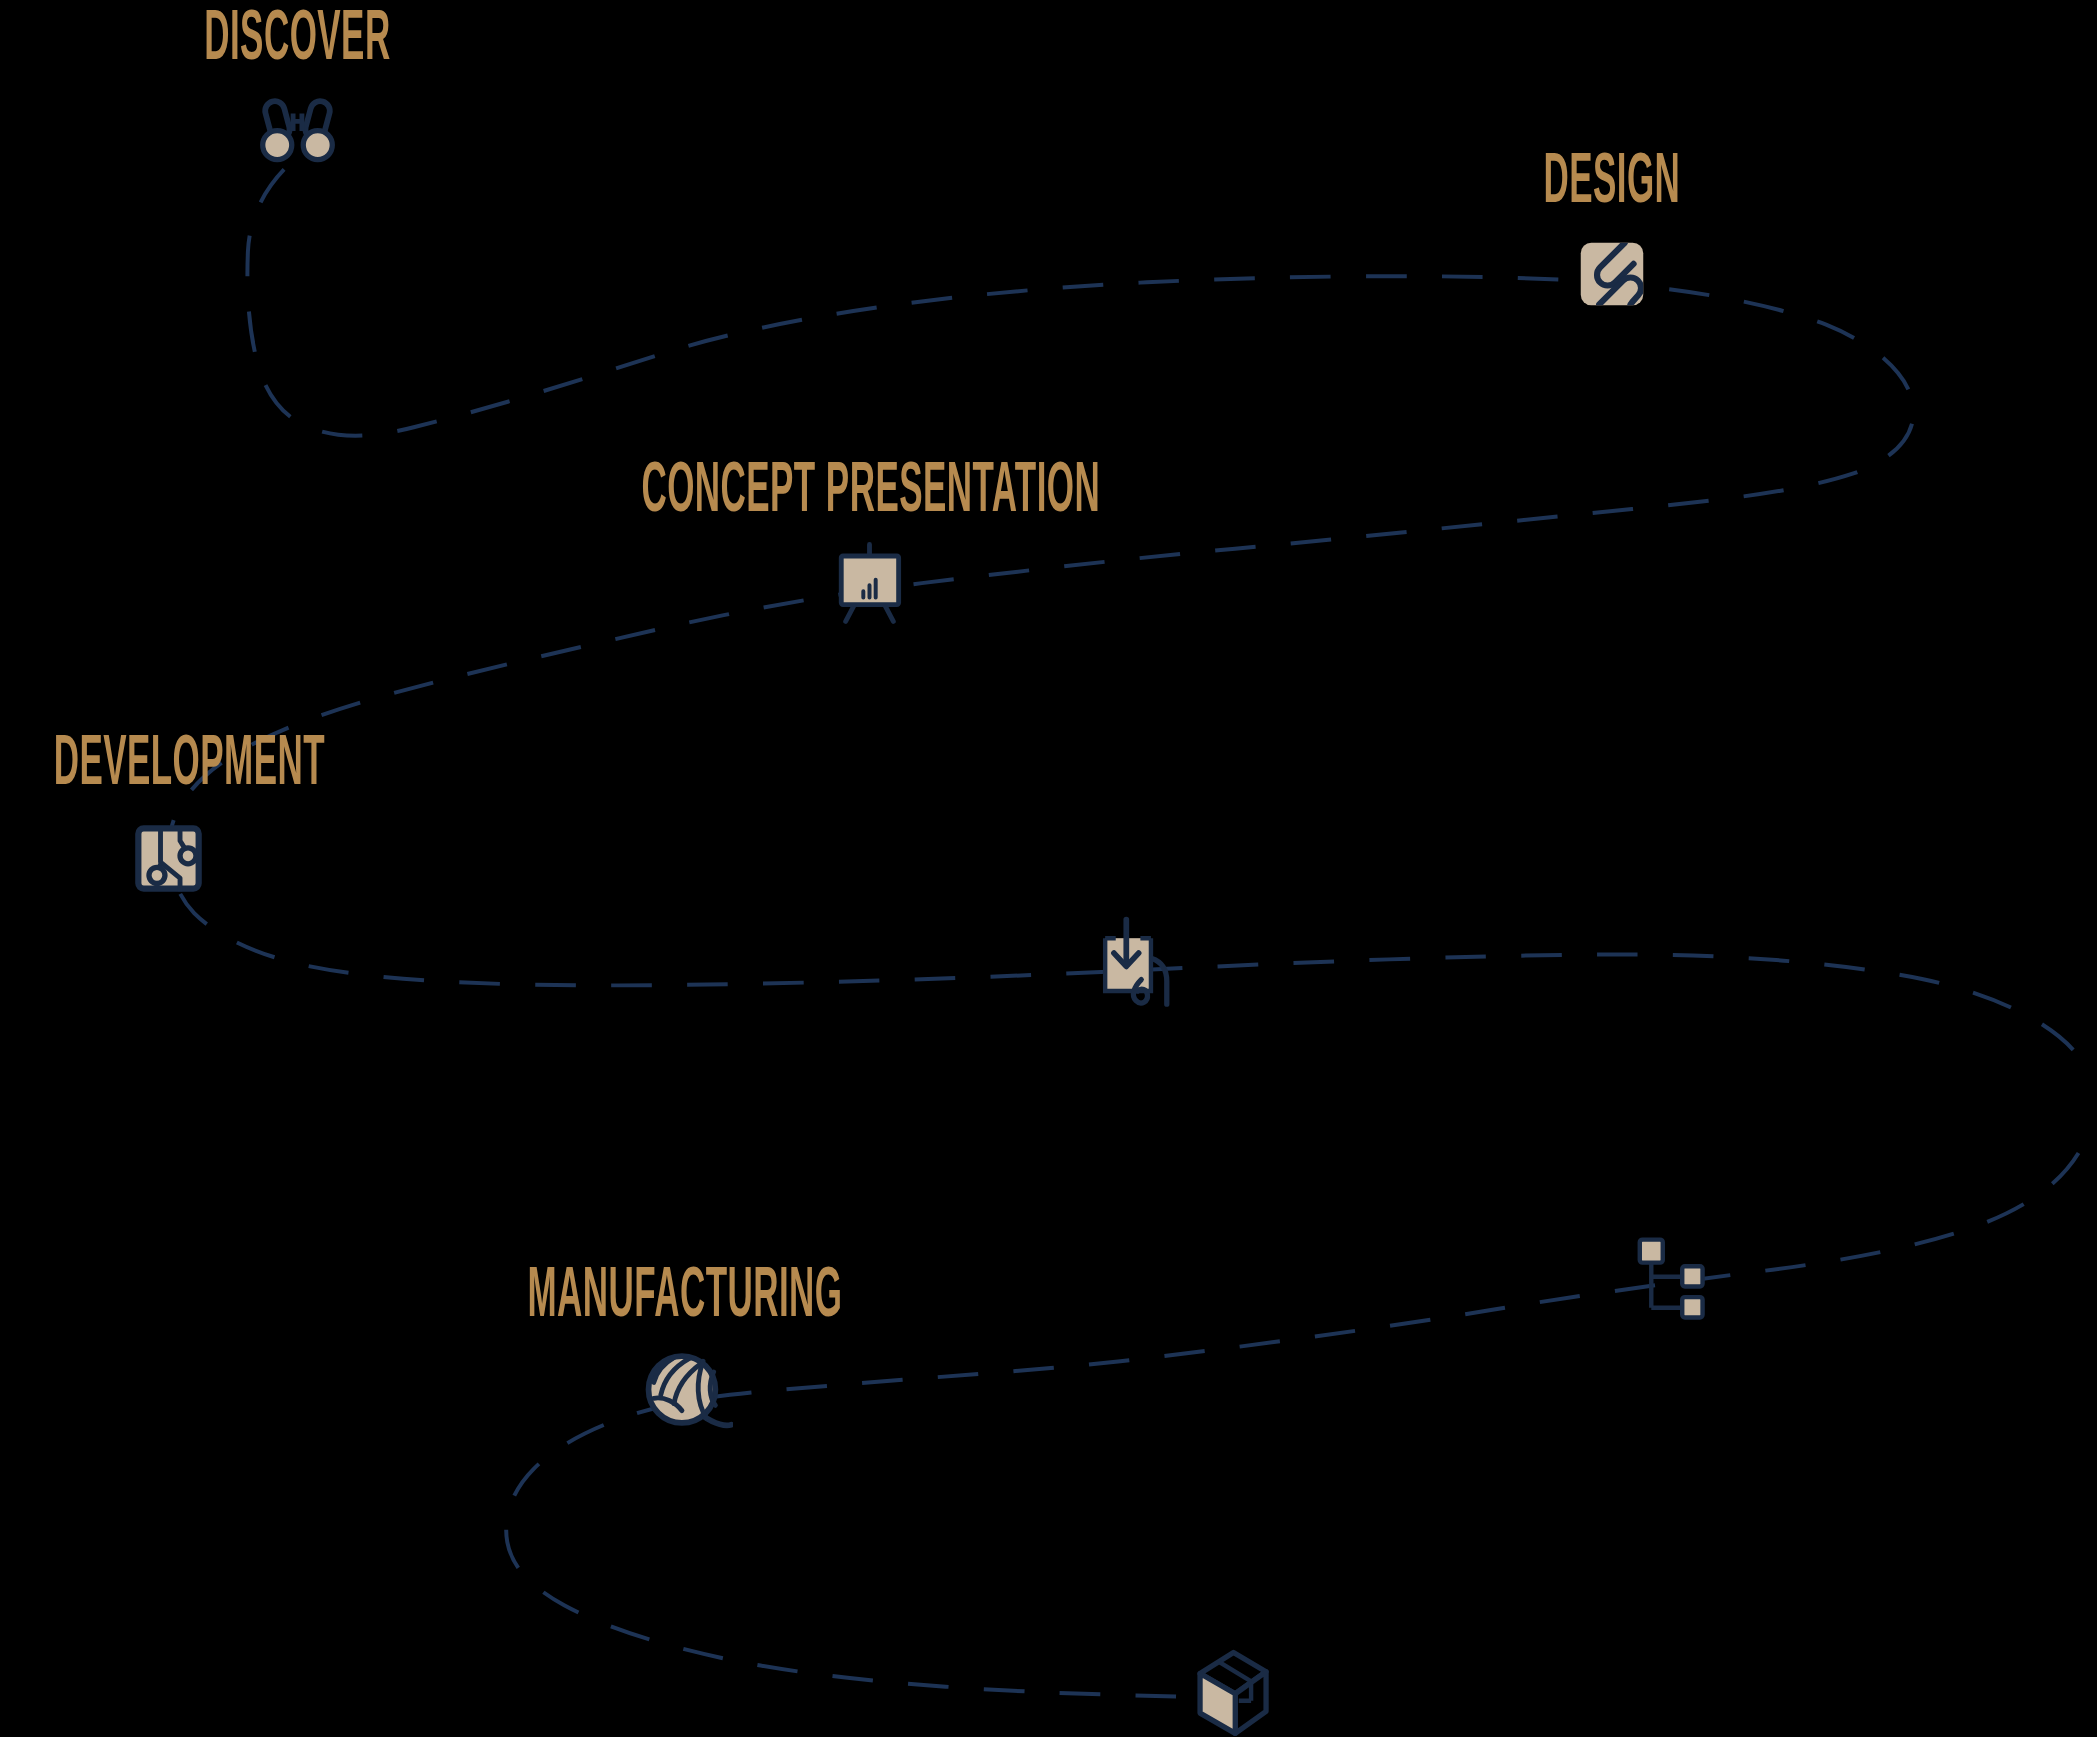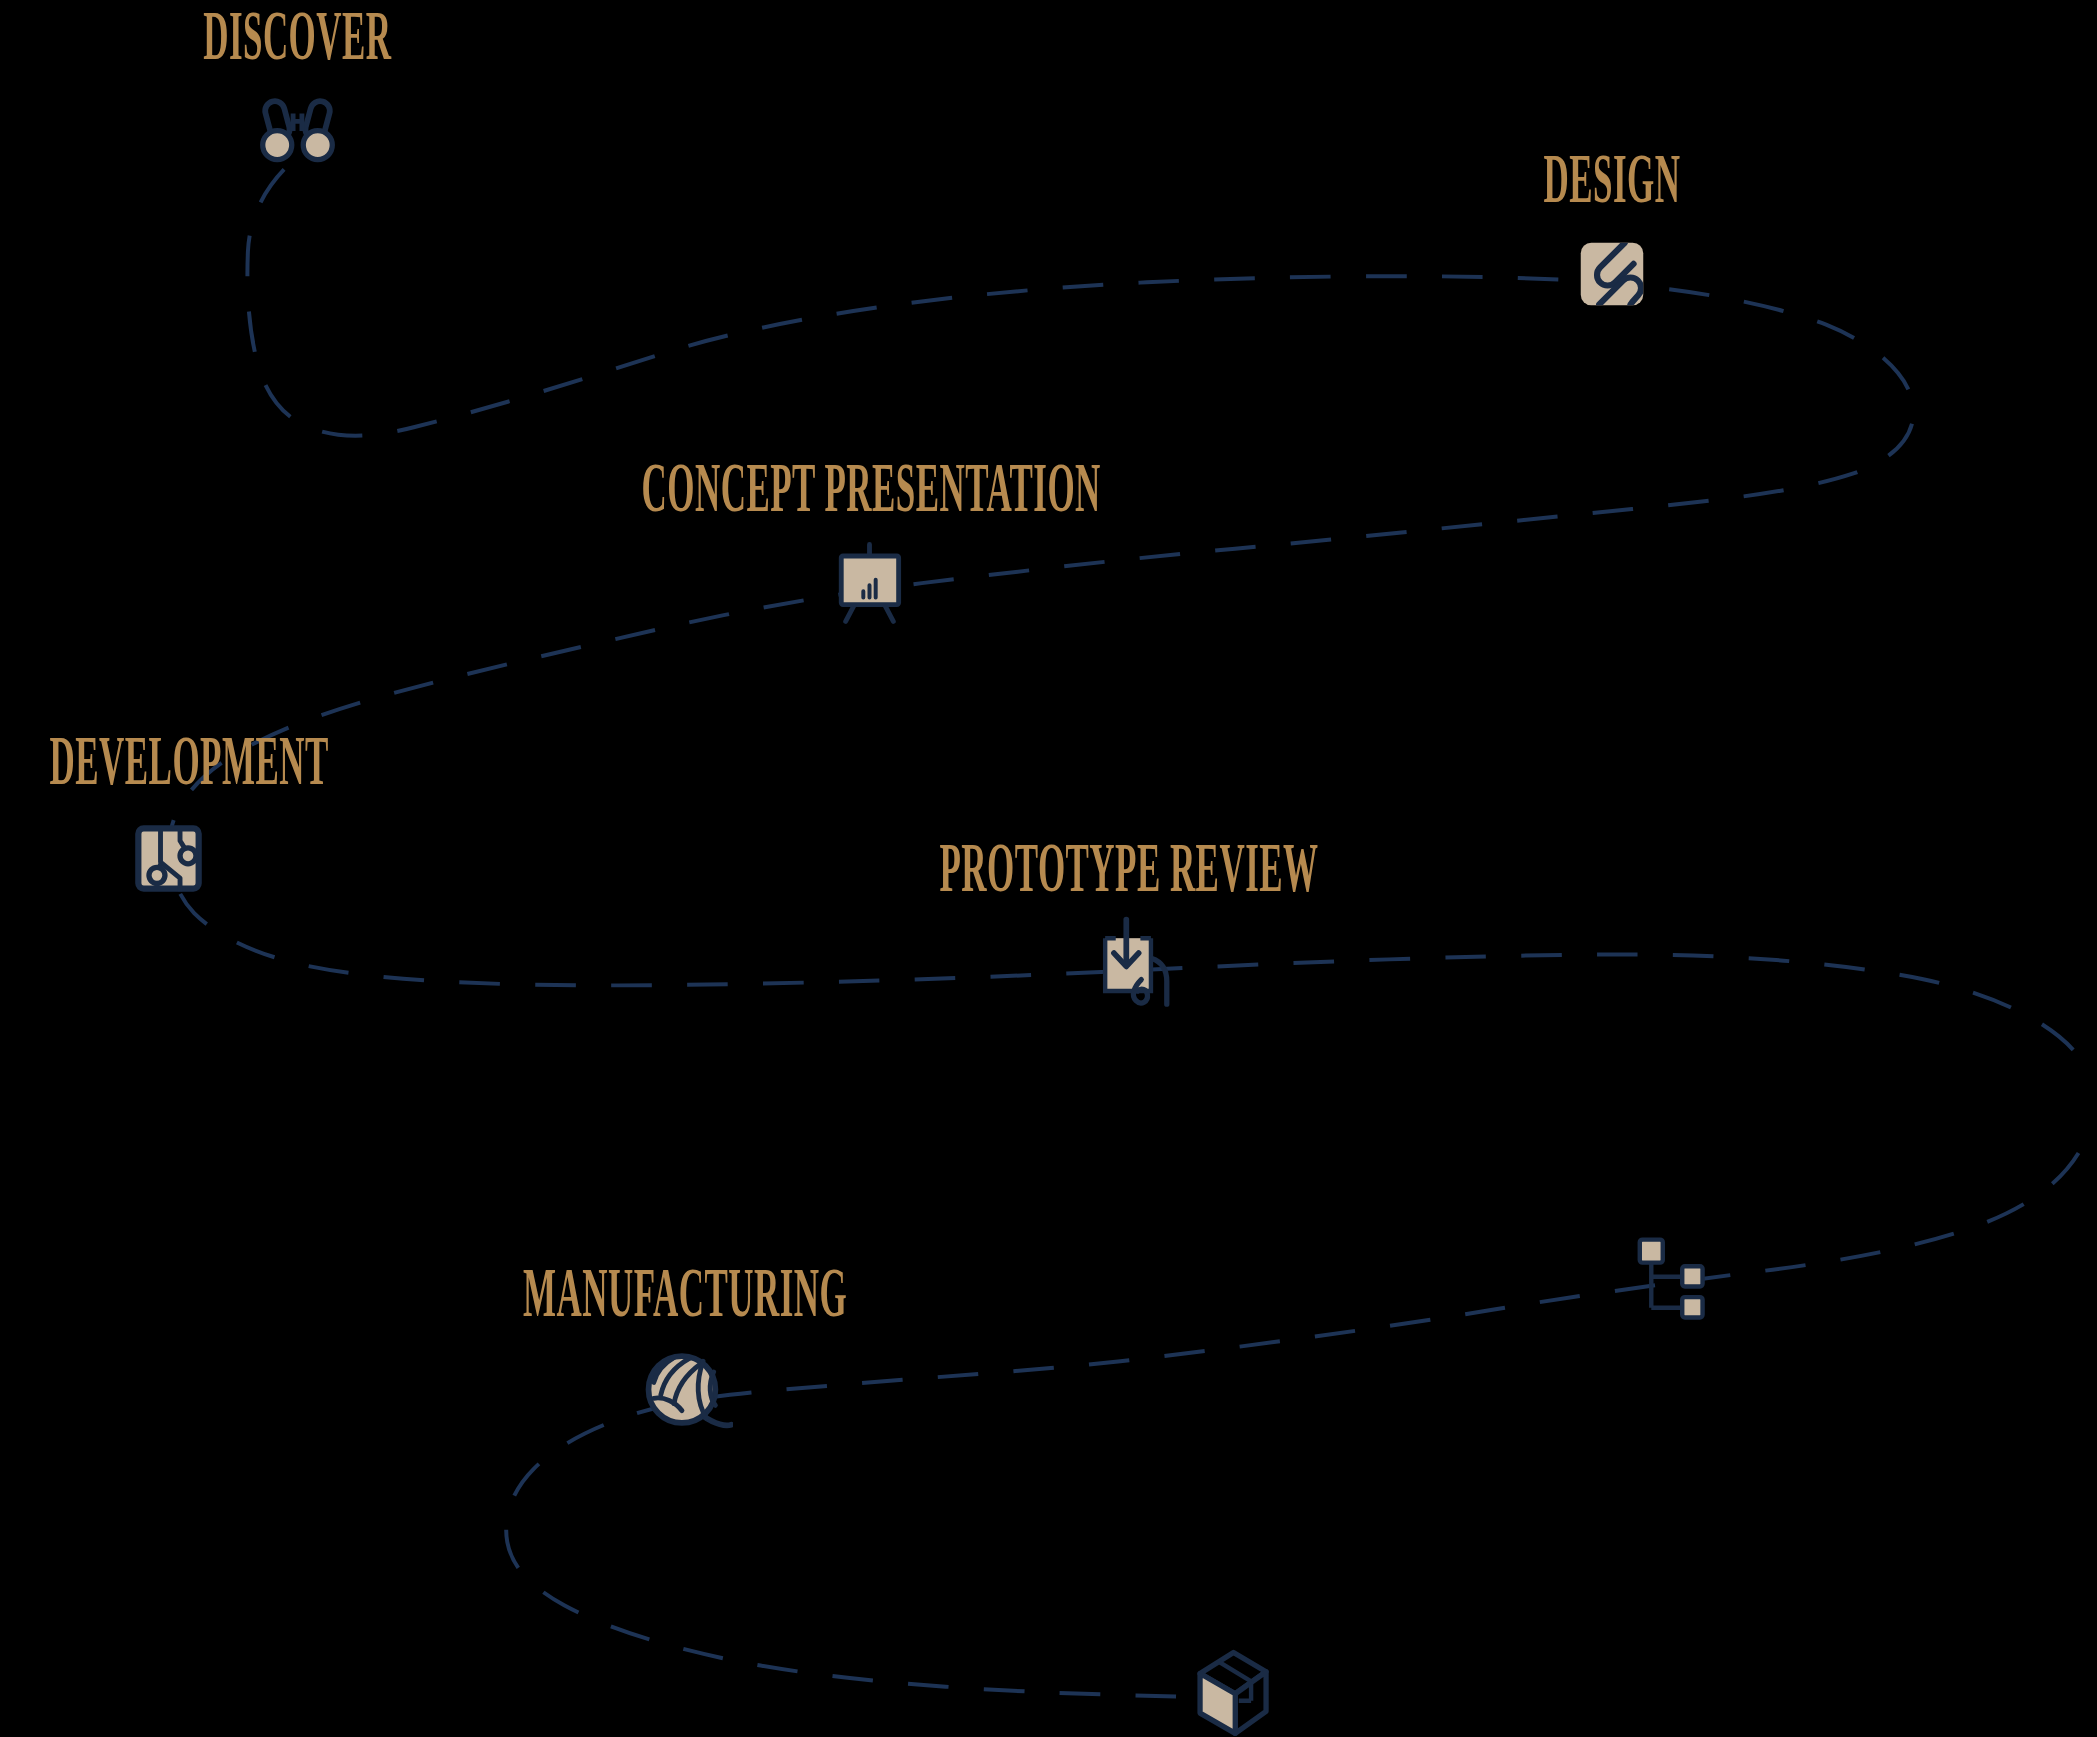--- a/index.html
+++ b/index.html
@@ -8,21 +8,21 @@
     --icon-tan:#c9b8a2;
     --path-navy:#1d3355;
     --background:#000000;
   }
   html,body{margin:0;padding:0;background:var(--background);}
   #stage{
     position:relative;
     width:2084px;height:1737px;
     background:var(--background);
     overflow:hidden;
-    font-family:Liberation Serif, serif;
+    font-family:Liberation Sans, sans-serif;
   }
   #journey-path-svg{position:absolute;left:0;top:0;}
   .stage-label{
     position:absolute;
     width:618px;
     display:flex;
     justify-content:center;
     color:var(--label-gold);
     font-weight:bold;
     font-size:70px;
@@ -122,25 +122,20 @@
   <div class="stage-label" id="label-design">
     <span class="condense">
         <span class="line">DESIGN</span>
       </span>
   </div>
   <div class="stage-label" id="label-development">
     <span class="condense">
         <span class="line">DEVELOPMENT</span>
       </span>
   </div>
-  <div class="stage-label" id="label-prototype">
-    <span class="condense">
-        <span class="line">PROTOTYPE REVIEW</span>
-      </span>
-  </div>
   <div class="stage-label" id="label-manufacturing">
     <span class="condense">
         <span class="line">MANUFACTURING</span>
       </span>
   </div>
 
   <svg class="icon" id="icon-binoculars" width="85" height="74" viewBox="0 0 96 84">
     <rect class="nv" x="20" y="8" width="22" height="44" rx="11" stroke-width="6.5" transform="rotate(-15 27 52)"></rect>
     <rect class="nv" x="54" y="8" width="22" height="44" rx="11" stroke-width="6.5" transform="rotate(15 69 52)"></rect>
     <path class="nv" stroke-width="5.5" d="M43 22 V42 M53 22 V42 M43 31 H53"></path>

